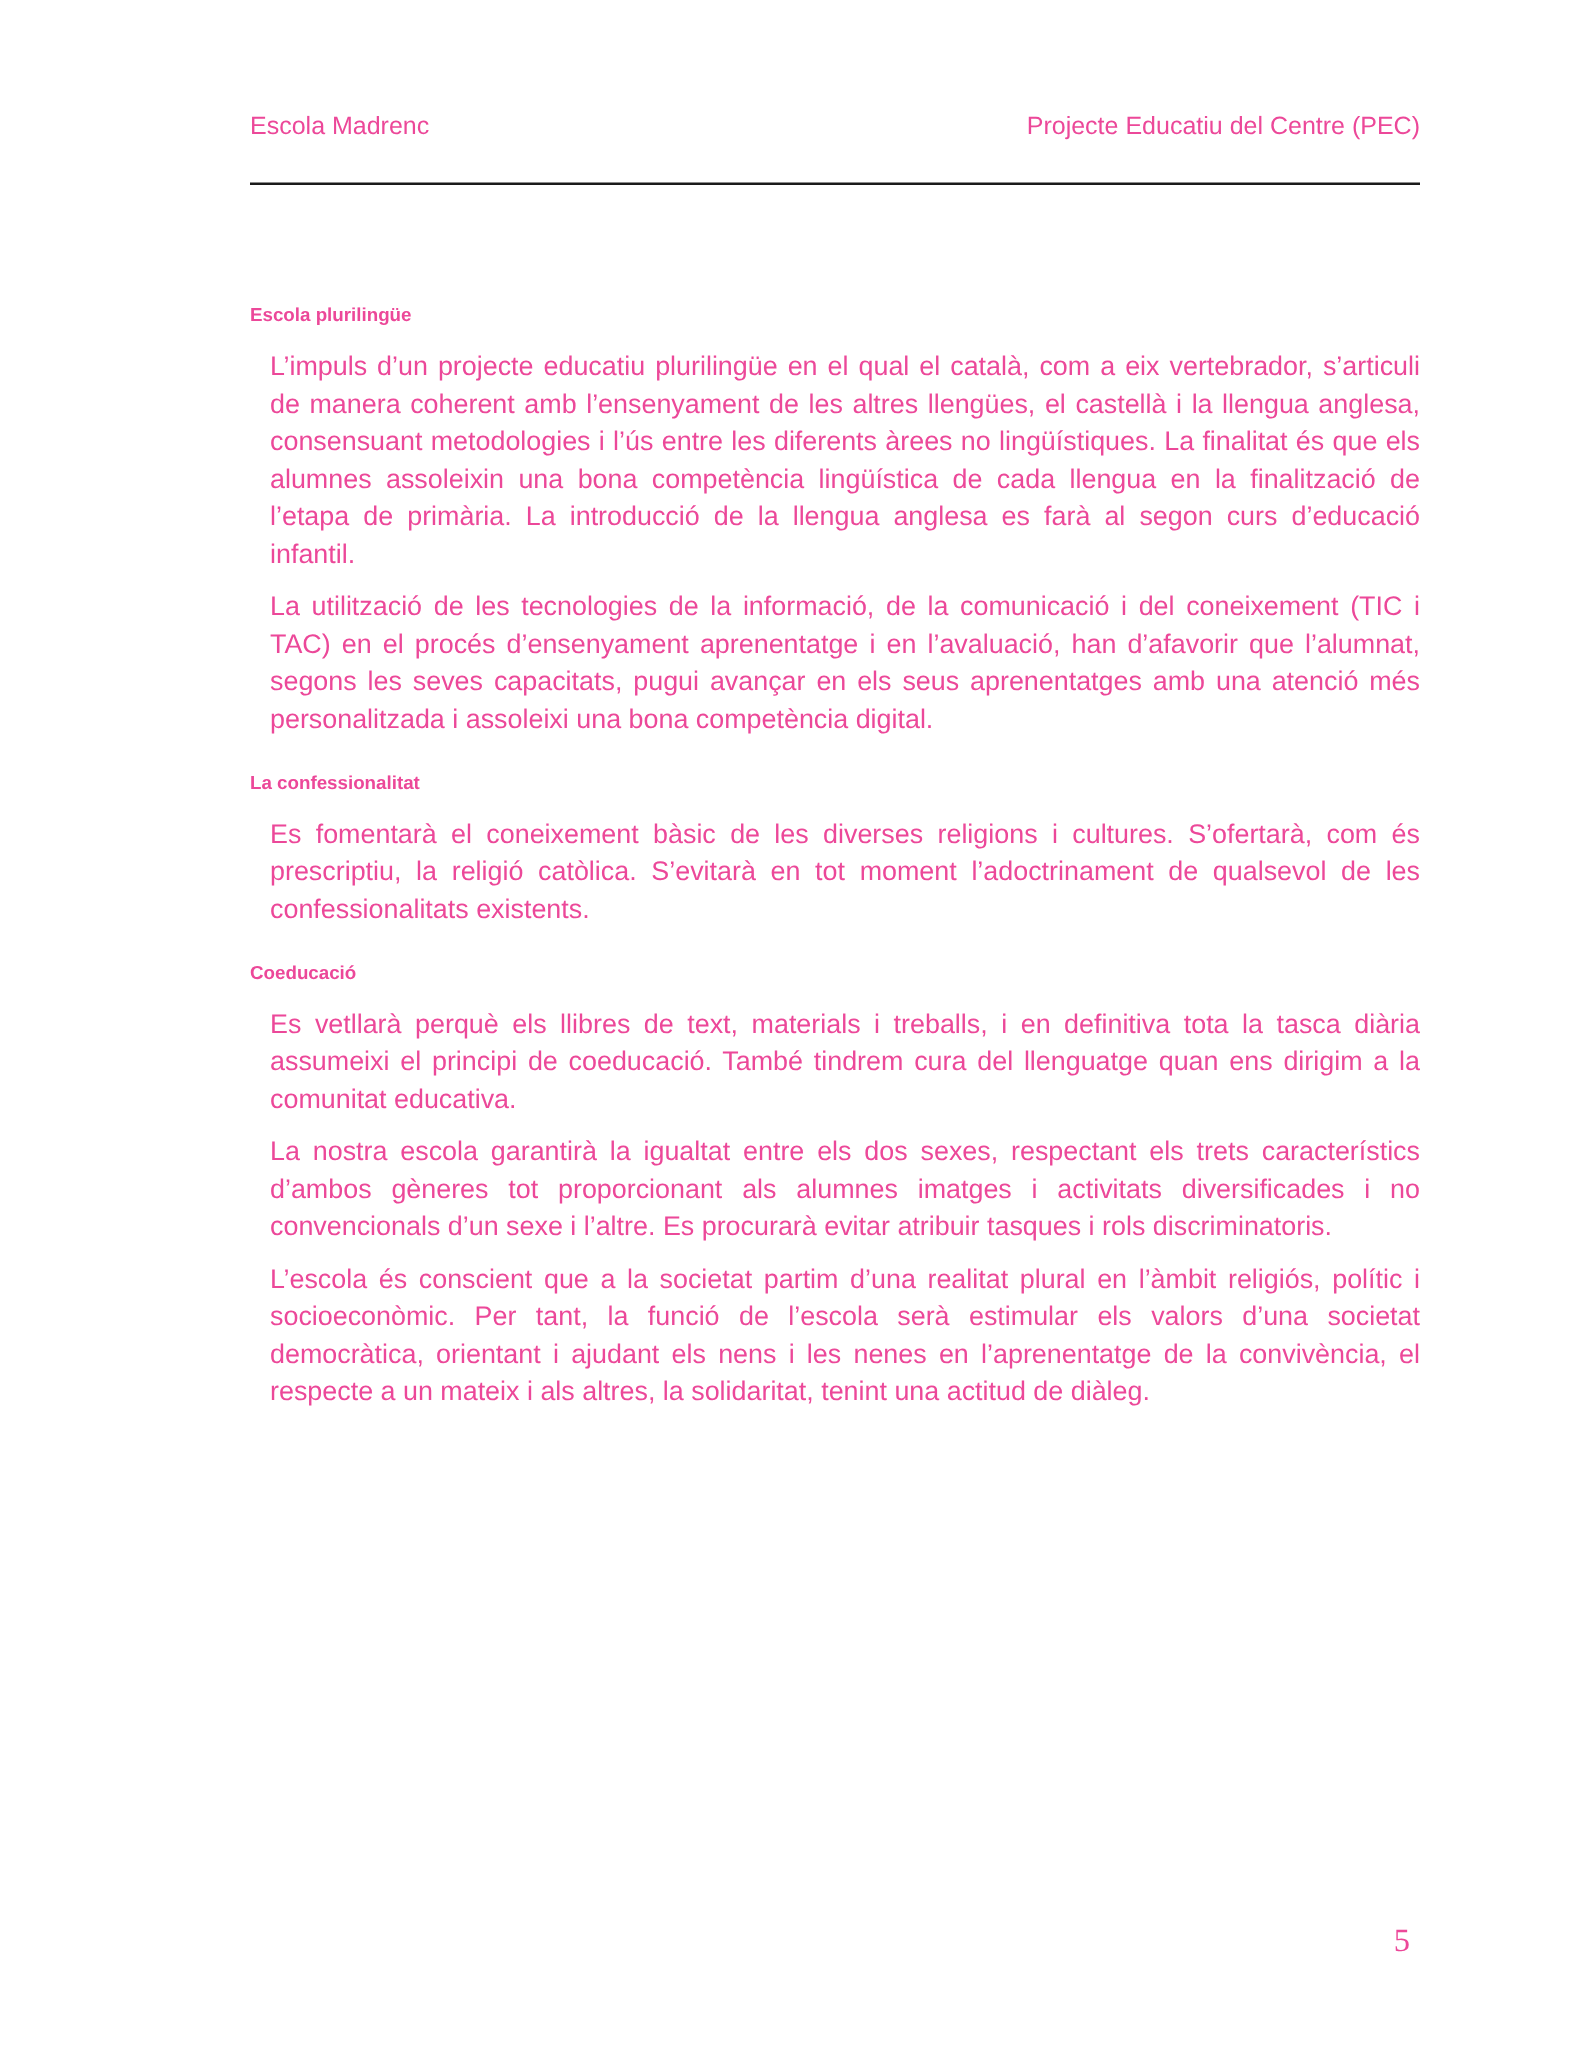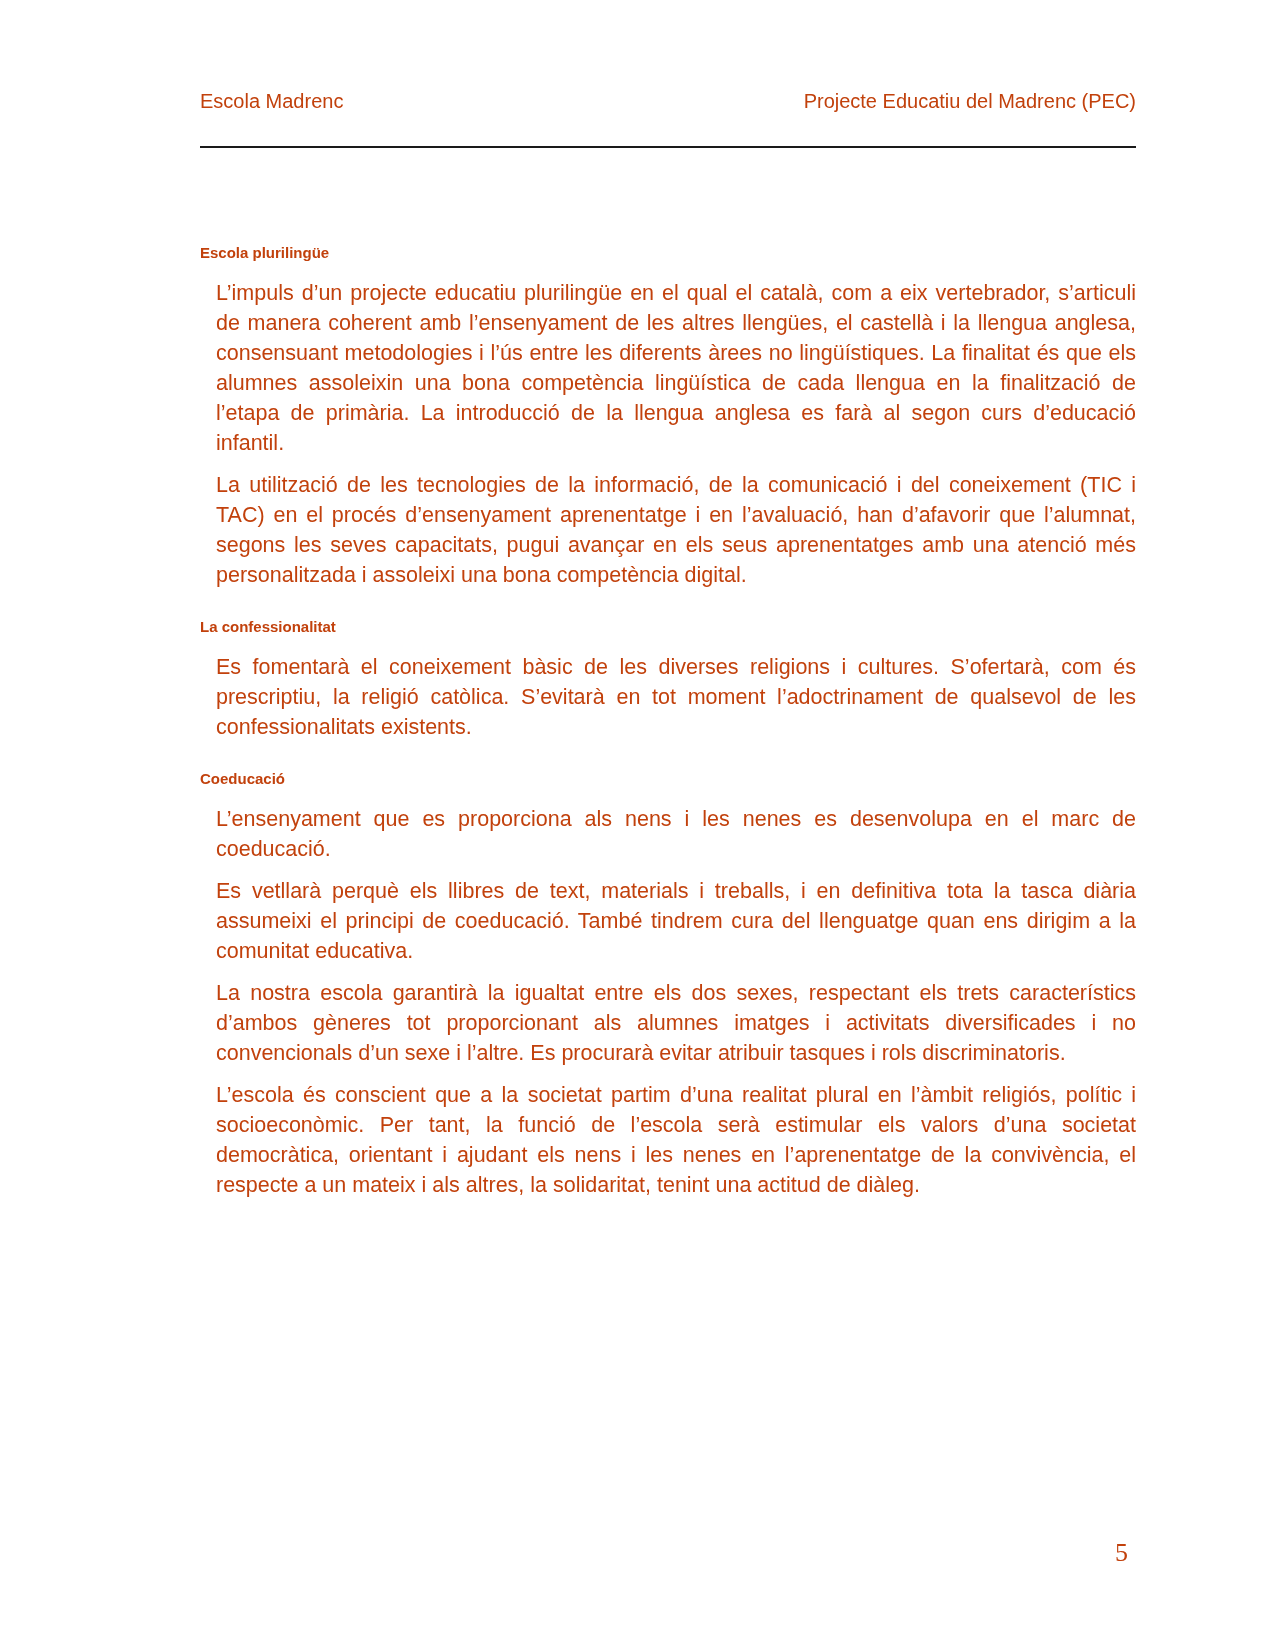--- a/index.html
+++ b/index.html
@@ -4,21 +4,21 @@
 <style>
   * { margin: 0; padding: 0; box-sizing: border-box; }
   html, body { background: #e8e8e8; }
   .page {
     position: relative;
     width: 1275px;
     height: 1650px;
     margin: 0 auto;
     background: #ffffff;
     font-family: "Liberation Sans", "DejaVu Sans", sans-serif;
-    color: #c2410c;
+    color: #ec4899;
     overflow: hidden;
     text-decoration: underline;
   }
   .content {
     position: absolute;
     left: 200px;
     top: 88px;
     width: 936px;
   }
   .page-header {
@@ -63,21 +63,21 @@
   }
 </style>
 </head>
 <body>
 
 <div class="page">
   <div class="content">
 
     <header class="page-header">
       <span>Escola Madrenc</span>
-      <span>Projecte Educatiu del Madrenc (PEC)</span>
+      <span>Projecte Educatiu del Centre (PEC)</span>
     </header>
     <hr class="header-rule">
 
     <main class="doc-body">
 
       <section class="doc-section">
         <h2>Escola plurilingüe</h2>
         <p>L’impuls d’un projecte educatiu plurilingüe en el qual el català, com a eix vertebrador, s’articuli de manera coherent amb l’ensenyament de les altres llengües, el castellà i la llengua anglesa, consensuant metodologies i l’ús entre les diferents àrees no lingüístiques. La finalitat és que els alumnes assoleixin una bona competència lingüística de cada llengua en la finalització de l’etapa de primària. La introducció de la llengua anglesa es farà al segon curs d’educació infantil.</p>
       </section>
 
@@ -85,21 +85,20 @@
         <p>La utilització de les tecnologies de la informació,  de la comunicació i del coneixement (TIC i TAC) en el procés d’ensenyament aprenentatge i en l’avaluació, han d’afavorir que l’alumnat, segons les seves capacitats, pugui avançar en els seus aprenentatges amb una atenció més personalitzada i assoleixi una bona competència digital.</p>
       </section>
 
       <section class="doc-section">
         <h2>La confessionalitat</h2>
         <p>Es fomentarà el coneixement bàsic de les diverses religions i cultures. S’ofertarà, com és prescriptiu, la religió catòlica. S’evitarà en tot moment l’adoctrinament de qualsevol de les confessionalitats existents.</p>
       </section>
 
       <section class="doc-section gap-lg">
         <h2>Coeducació</h2>
-        <p>L’ensenyament que es proporciona als nens i les nenes es desenvolupa en el marc de coeducació.</p>
         <p>Es vetllarà perquè els llibres de text, materials i treballs, i en definitiva tota la tasca diària assumeixi el principi de coeducació. També tindrem cura del llenguatge quan ens dirigim a la comunitat educativa.</p>
         <p>La nostra escola garantirà la igualtat entre els dos sexes, respectant els trets característics d’ambos gèneres tot proporcionant als alumnes imatges i activitats diversificades i no convencionals d’un sexe i l’altre. Es procurarà evitar atribuir tasques i rols discriminatoris.</p>
       </section>
 
       <section class="doc-section gap-lg">
         <p>L’escola és conscient que a la societat partim d’una realitat plural en l’àmbit religiós, polític i socioeconòmic. Per tant, la funció de l’escola serà estimular els valors d’una societat democràtica, orientant i ajudant els nens i les nenes en l’aprenentatge de la convivència, el respecte a un mateix i als altres, la solidaritat, tenint una actitud de diàleg.</p>
       </section>
 
     </main>
   </div>

